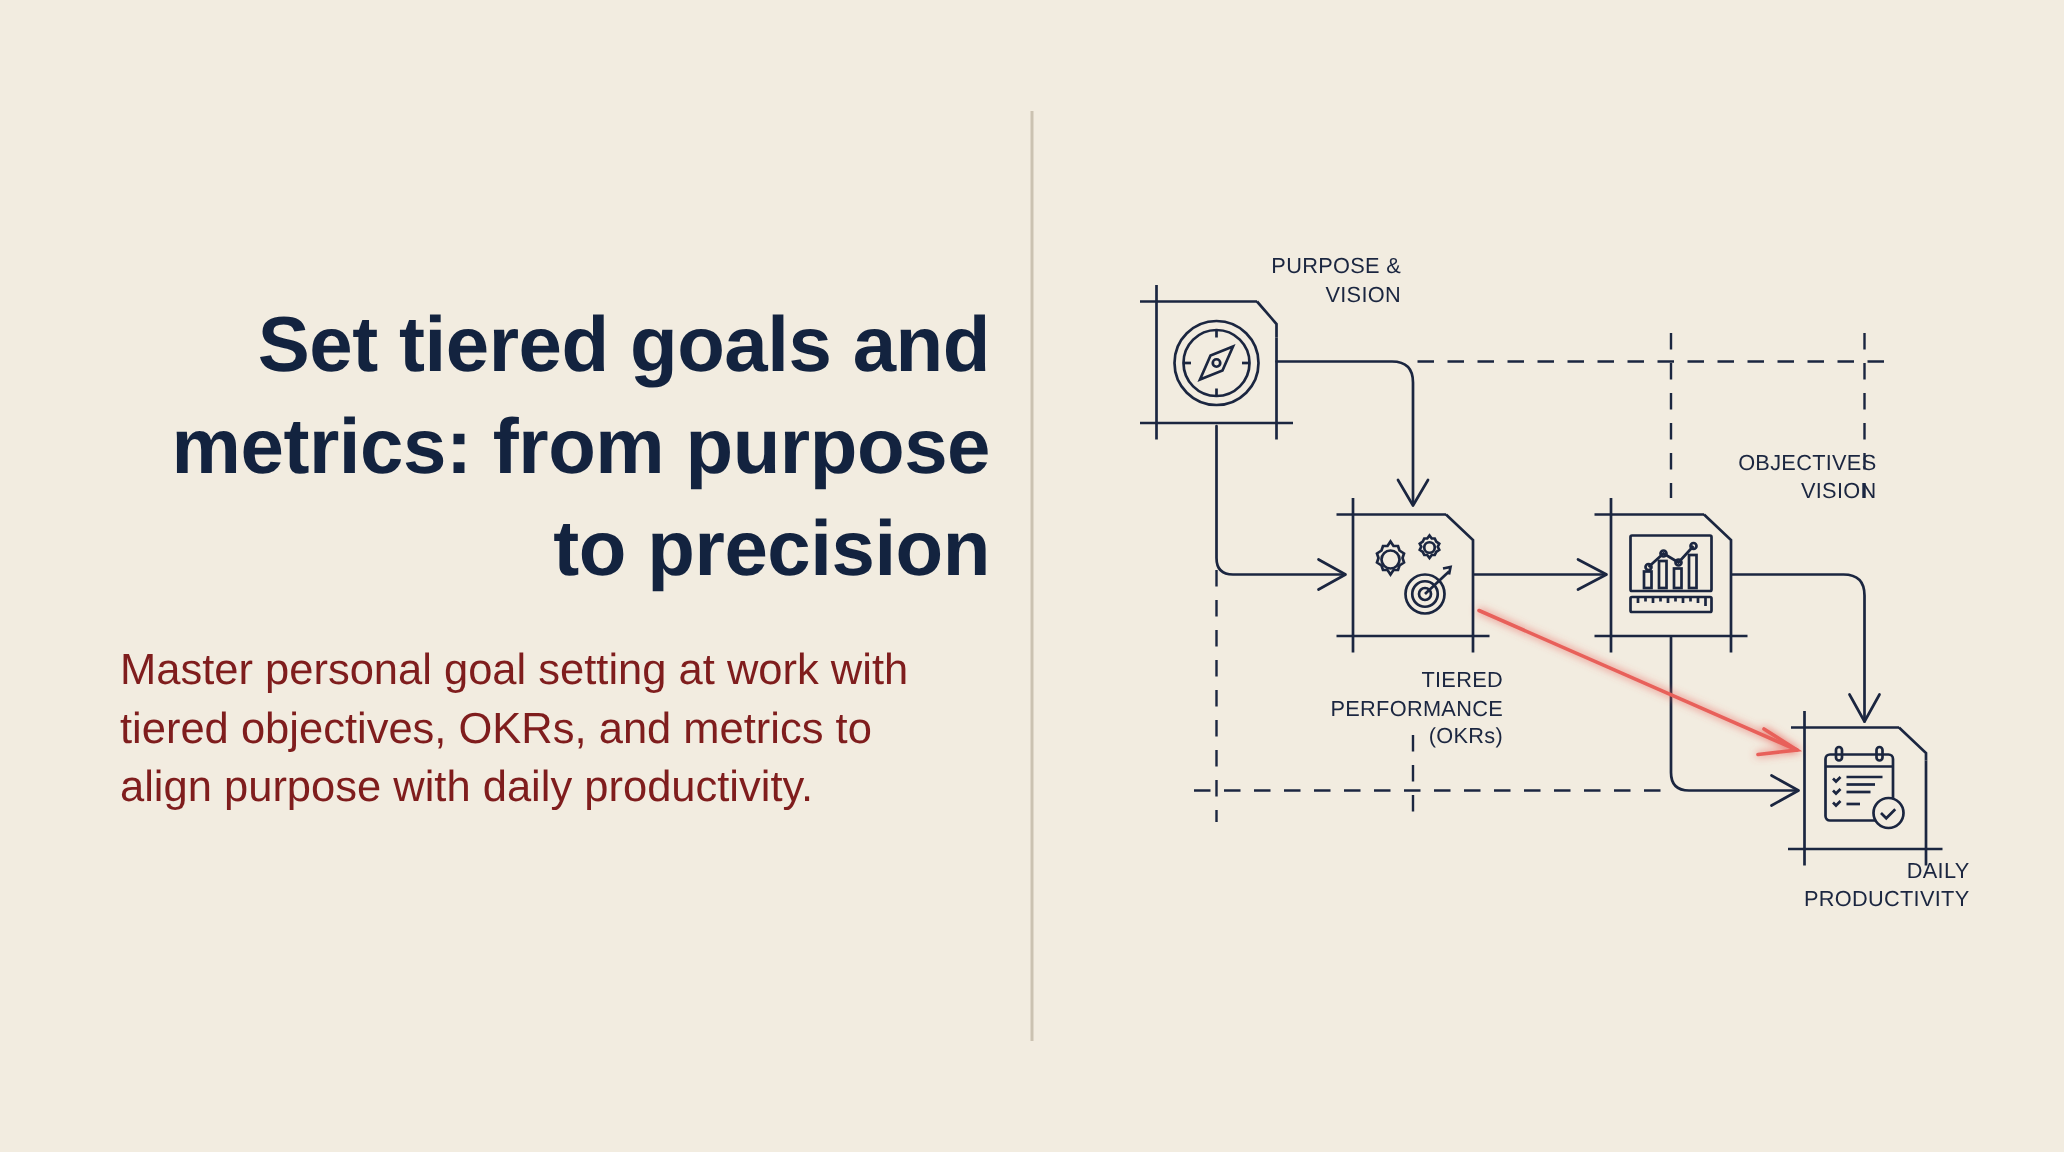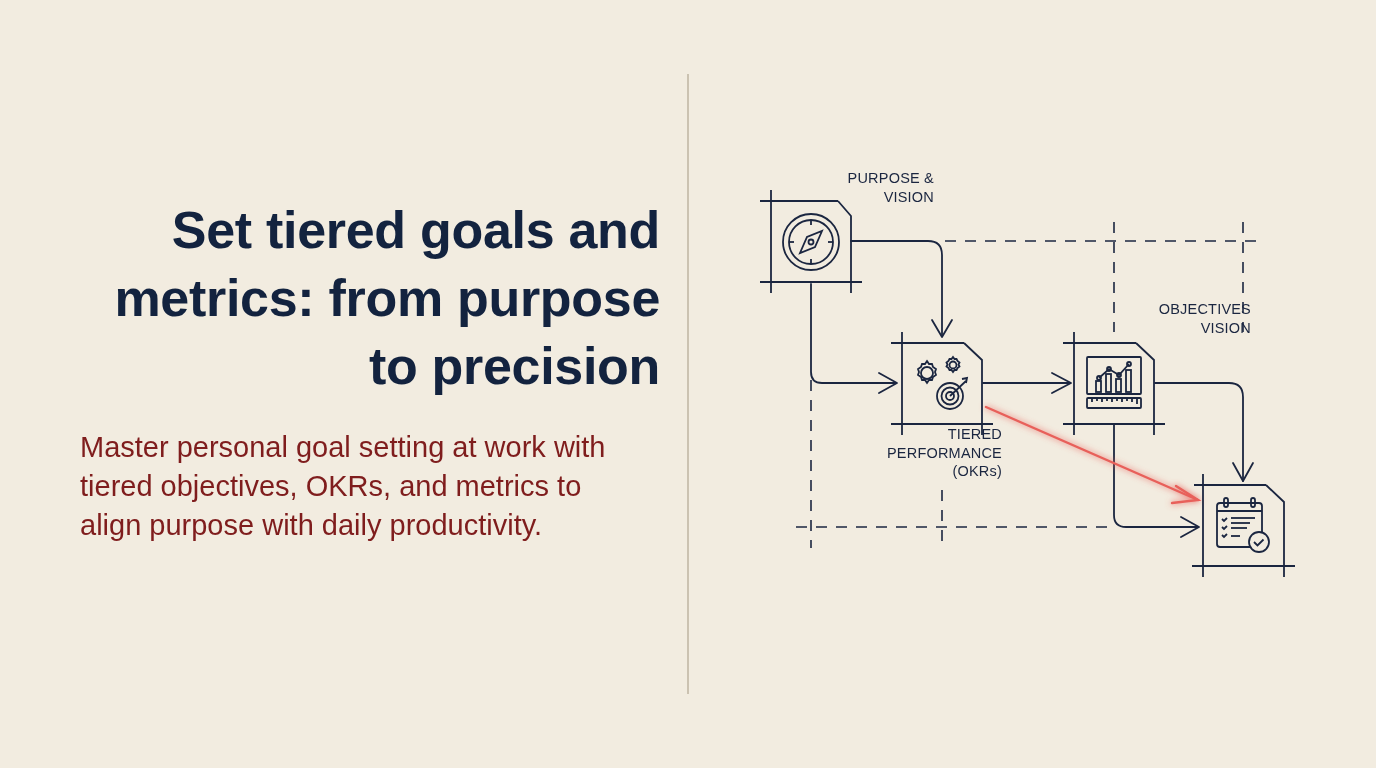--- a/index.html
+++ b/index.html
@@ -206,25 +206,29 @@
         <path d="M1254 542 l3.5 3.5 l6 -6"></path>
       </g>
     </g>
   </svg>
 
   <div class="node-label" style="left:814px; top:169px; width:120px;">
     <div>PURPOSE &amp;</div>
     <div style="margin-left:-3px;">VISION</div>
   </div>
 
-  <div class="node-label" style="left:882px; top:425px; width:120px;">
+  <div class="node-label" style="left:882px; top:445px; width:120px;">
     <div>TIERED</div>
     <div>PERFORMANCE</div>
     <div>(OKRs)</div>
   </div>
 
   <div class="node-label" style="left:1111px; top:300px; width:140px;">
     <div>OBJECTIVES</div>
     <div>VISION</div>
   </div>
 
+  <div class="node-label" style="left:1173px; top:572px; width:140px;">
+    <div>DAILY</div>
+    <div>PRODUCTIVITY</div>
+  </div>
 
 </div>
 
 </body></html>

